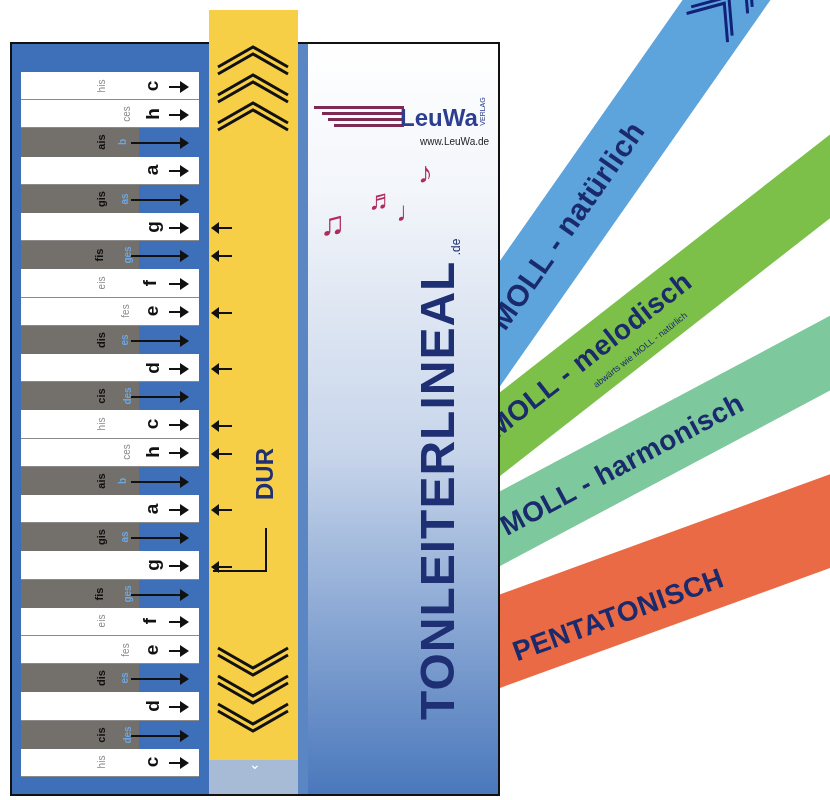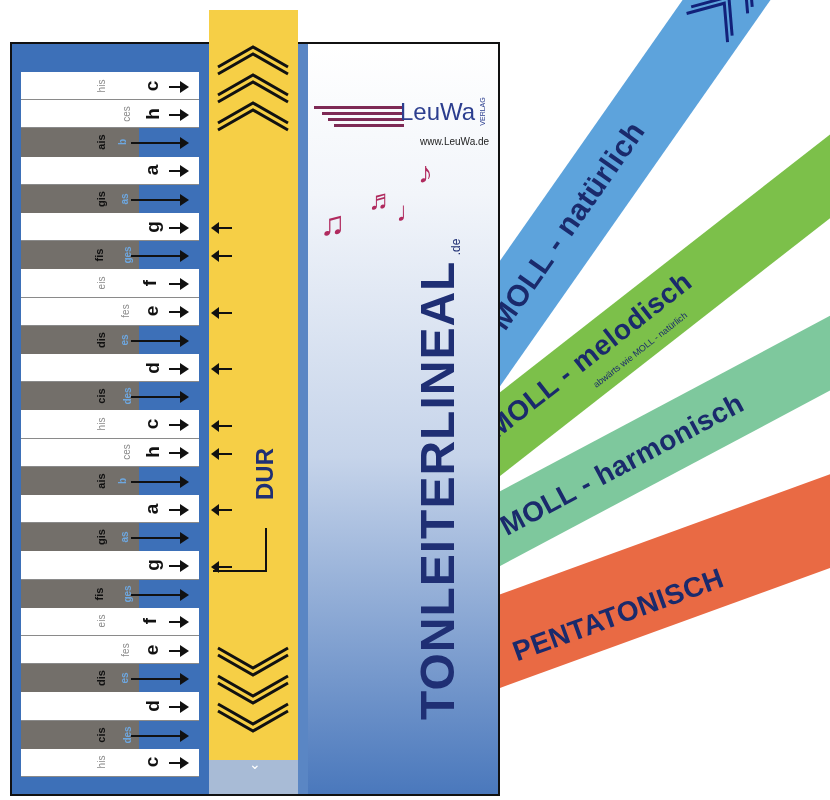--- a/index.html
+++ b/index.html
@@ -27,21 +27,21 @@
   .yellow-shadow { position:absolute; left:209px; top:760px; width:89px; height:34px; background:#a8bbd6; }
   .blue-sep { position:absolute; left:298px; top:44px; width:10px; height:750px; background:#5a86c4; }
   .panel { position:absolute; left:308px; top:44px; width:190px; height:750px; background:linear-gradient(to bottom, #ffffff 0%, #f2f5fa 20%, #c6d4ea 55%, #4a78bc 100%); }
 
   .dur-arrow { position:absolute; left:214px; width:18px; height:2px; background:#111; }
   .dur-arrow::before { content:""; position:absolute; left:-3px; top:-5px; border-top:6px solid transparent; border-bottom:6px solid transparent; border-right:8px solid #111; }
 
   .title { position:absolute; left:410px; top:720px; transform:rotate(-90deg); transform-origin:0 0; font-size:48px; font-weight:bold; color:#1f2f74; white-space:nowrap; letter-spacing:1px; }
   .title-de { position:absolute; left:448px; top:240px; transform:rotate(-90deg); font-size:12px; color:#1f2f74; }
   .logo-lines div { position:absolute; height:3px; background:#7e2a55; }
-  .logo-text { position:absolute; font-weight:normal; color:#2c3e8f; }
+  .logo-text { position:absolute; font-weight:bold; color:#2c3e8f;margin-top:6px; }
   .note { position:absolute; color:#b02a5e; font-size:34px; }
 </style>
 </head>
 <body>
 
 <div class="strip" style="left:470px; top:300px; width:560px; height:72px; background:#5da3dc; transform:rotate(-55deg); transform-origin:40px 100%;">
   <span class="label" style="left:70px; top:18px; font-size:30px;">MOLL - natürlich</span>
   <svg style="position:absolute; left:430px; top:6px;" width="90" height="60" viewBox="0 0 90 60">
     <polyline points="5,5 35,30 5,55" fill="none" stroke="#12217a" stroke-width="3"></polyline>
     <polyline points="13,5 43,30 13,55" fill="none" stroke="#12217a" stroke-width="3"></polyline>

